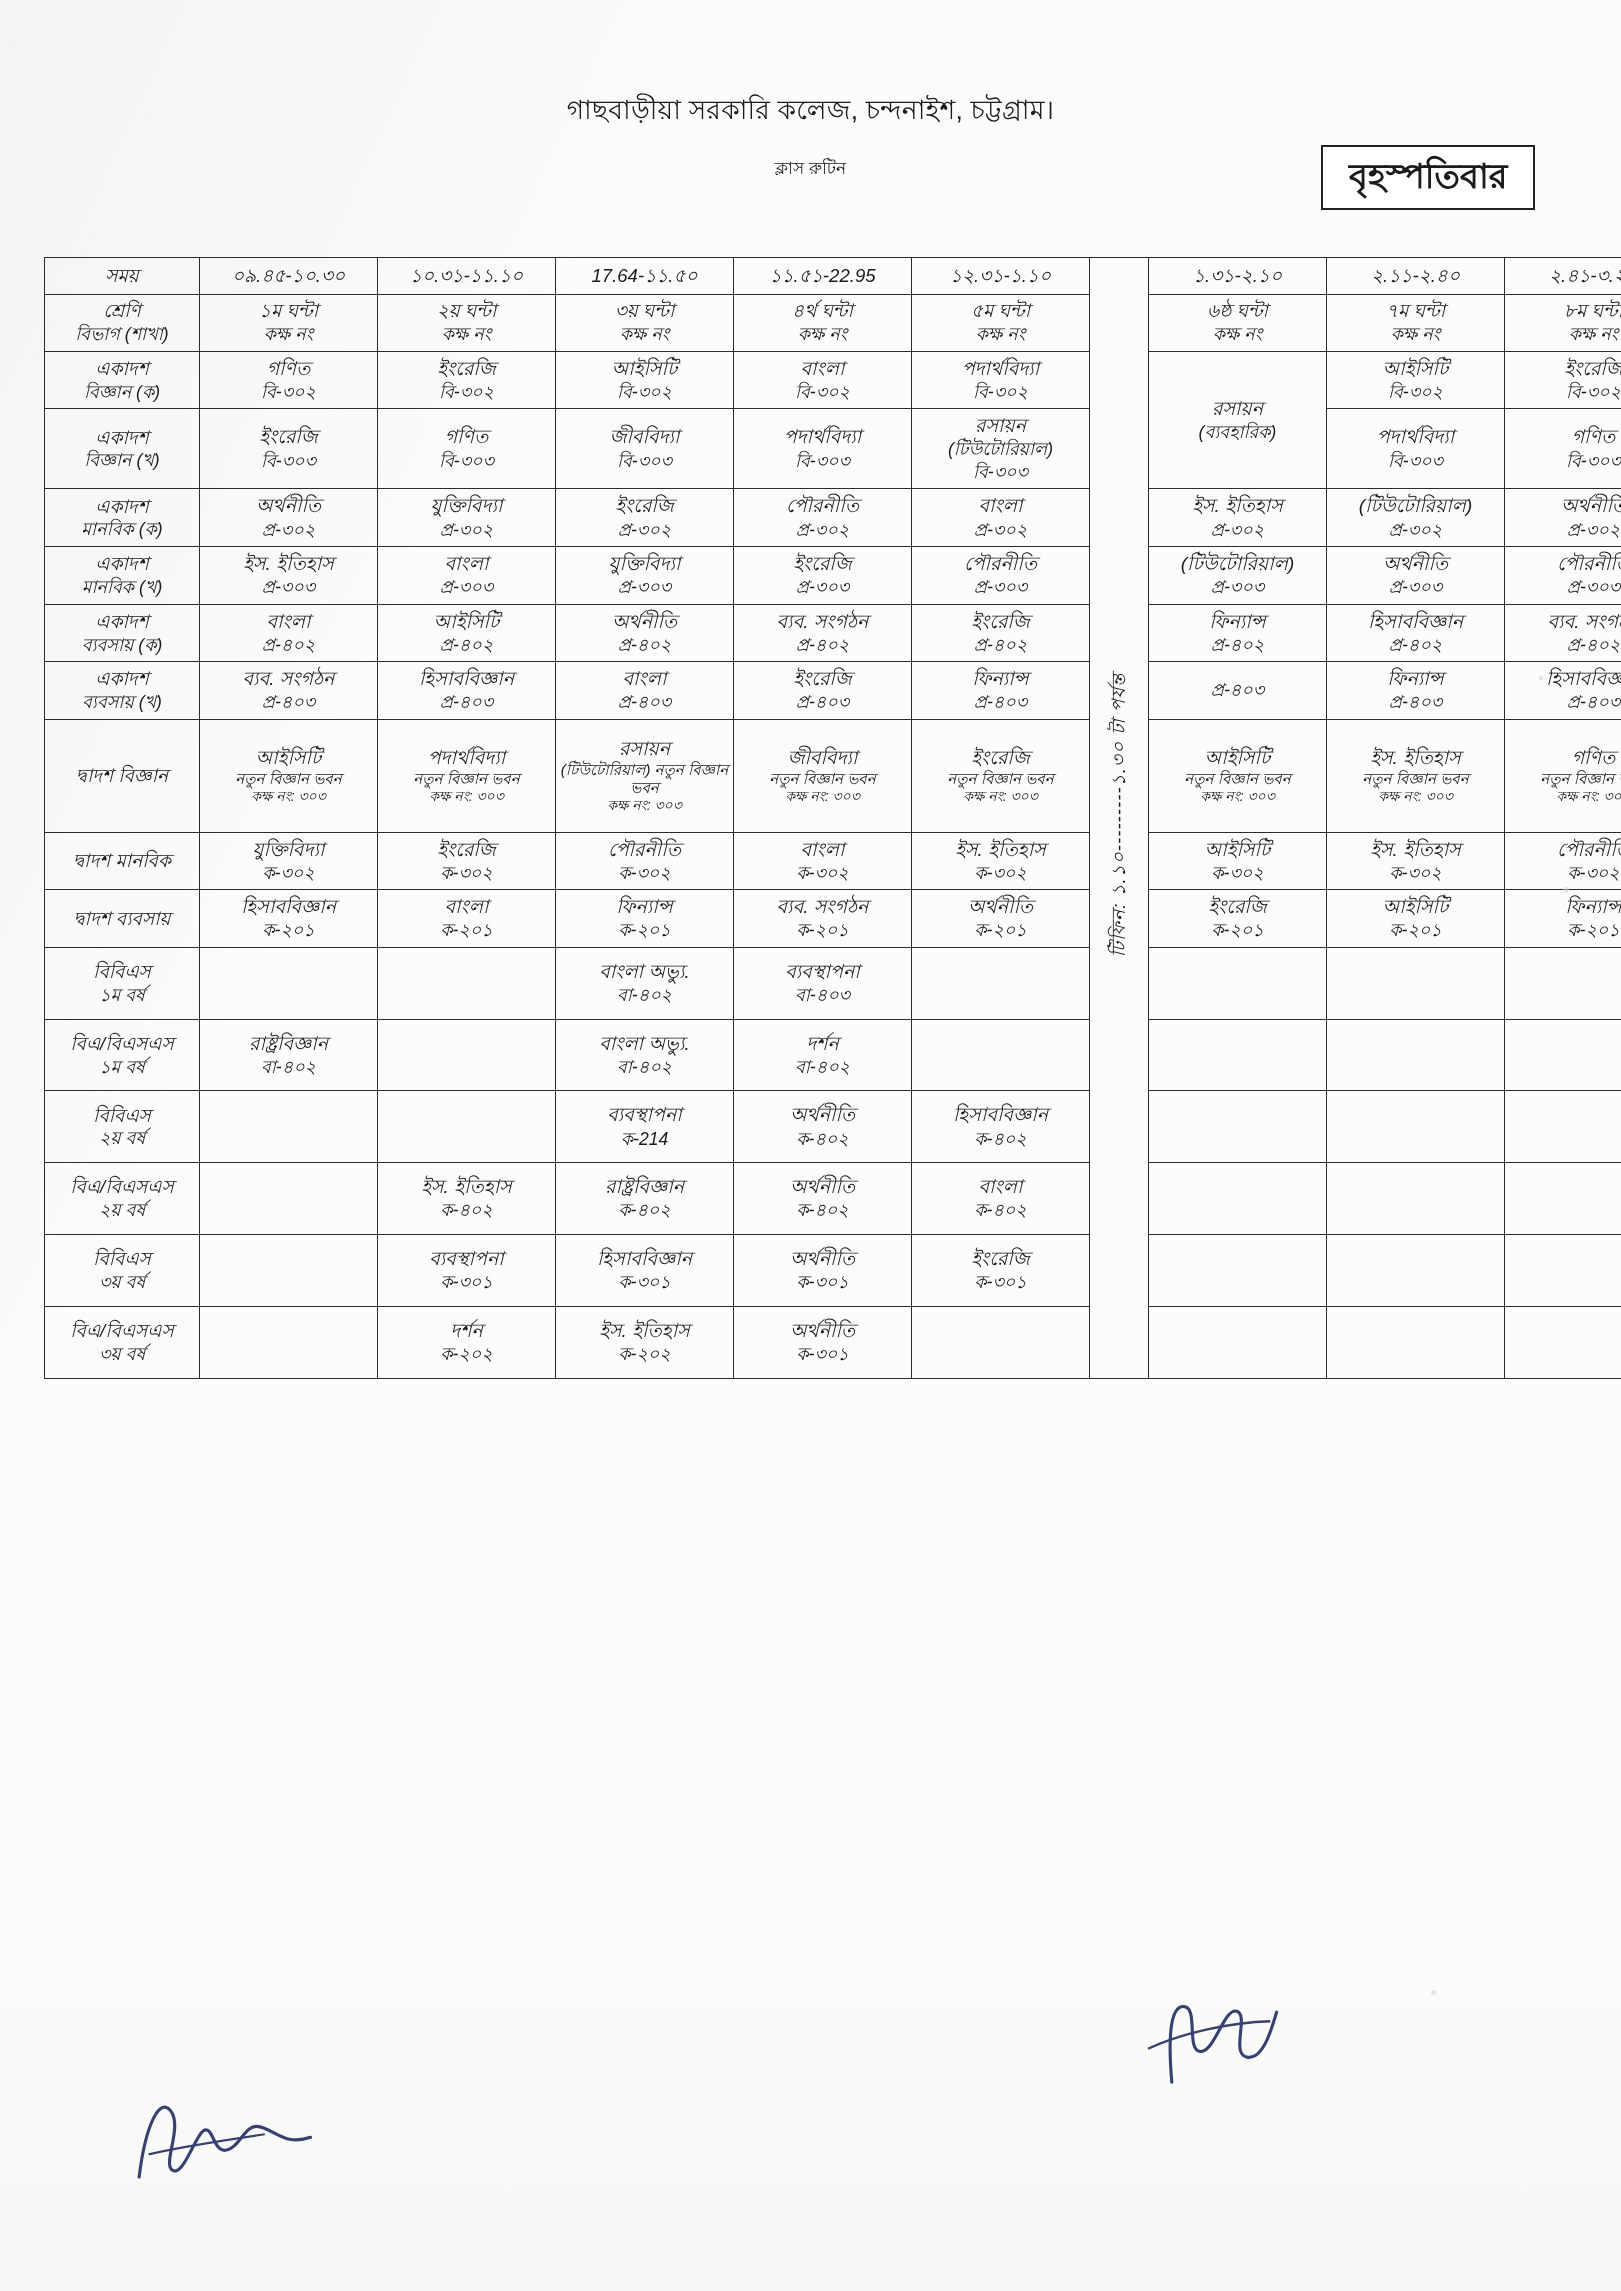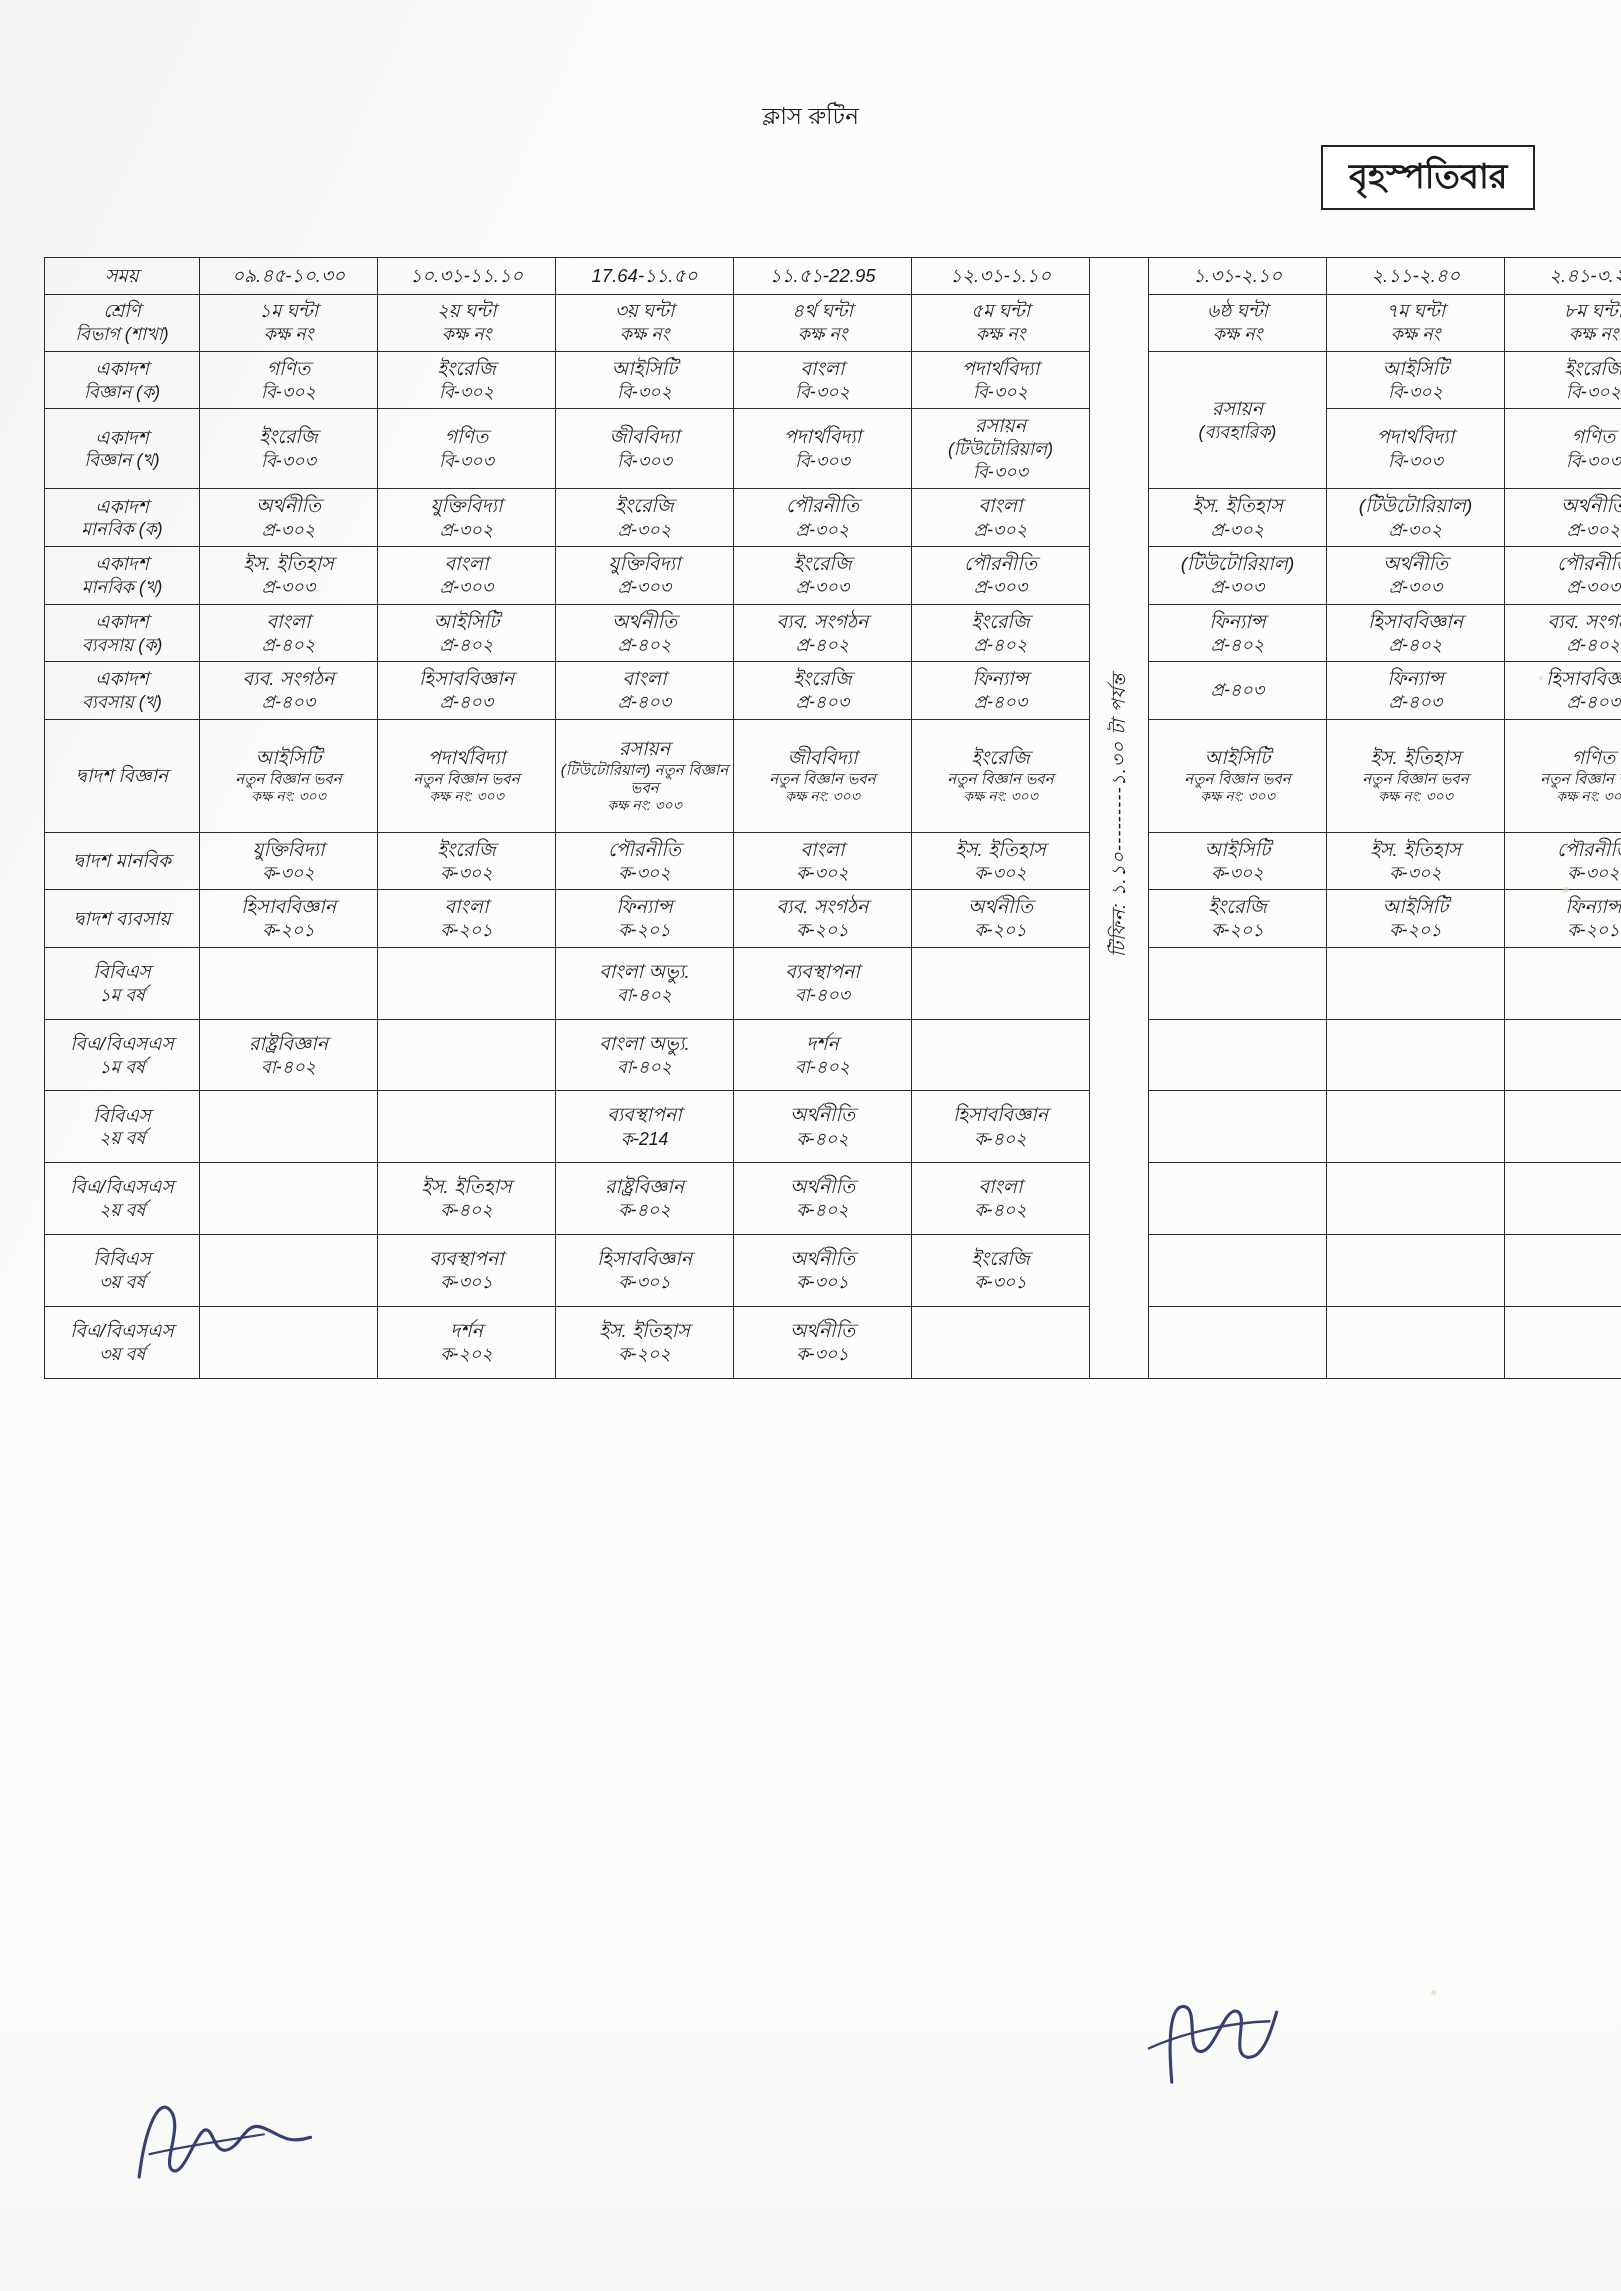--- a/index.html
+++ b/index.html
@@ -20,22 +20,22 @@
   }
   .hdr{
     text-align:center;
     padding-top:90px;
   }
   .hdr .line1{
     font-size:26.5px;
     letter-spacing:0.2px;
   }
   .hdr .line2{
-    font-size:23px;
-    margin-top:8px;
+    font-size:17px;
+    margin-top:21px;
   }
   .daybox{
     position:absolute;
     right:86px;top:145px;
     border:2px solid #222;
     padding:11.8px 25.5px 15.7px 25.5px;
     font-size:34px;
     line-height:1;
     background:#fff;
     font-weight:bold;
@@ -104,20 +104,21 @@
     opacity:.85;
   }
   .speck{position:absolute;background:#cfcfc8;border-radius:50%;opacity:.55;}
 </style>
 </head>
 <body>
 
 <div class="page">
 
   <div class="hdr">
+    <div class="line1">গাছবাড়ীয়া সরকারি কলেজ, চন্দনাইশ, চট্টগ্রাম।</div>
     <div class="line2">ক্লাস রুটিন</div>
   </div>
 
   <div class="daybox">বৃহস্পতিবার</div>
 
   <div class="tablewrap">
     <table>
       <colgroup>
         <col class="c-label">
         <col class="c-slot">

